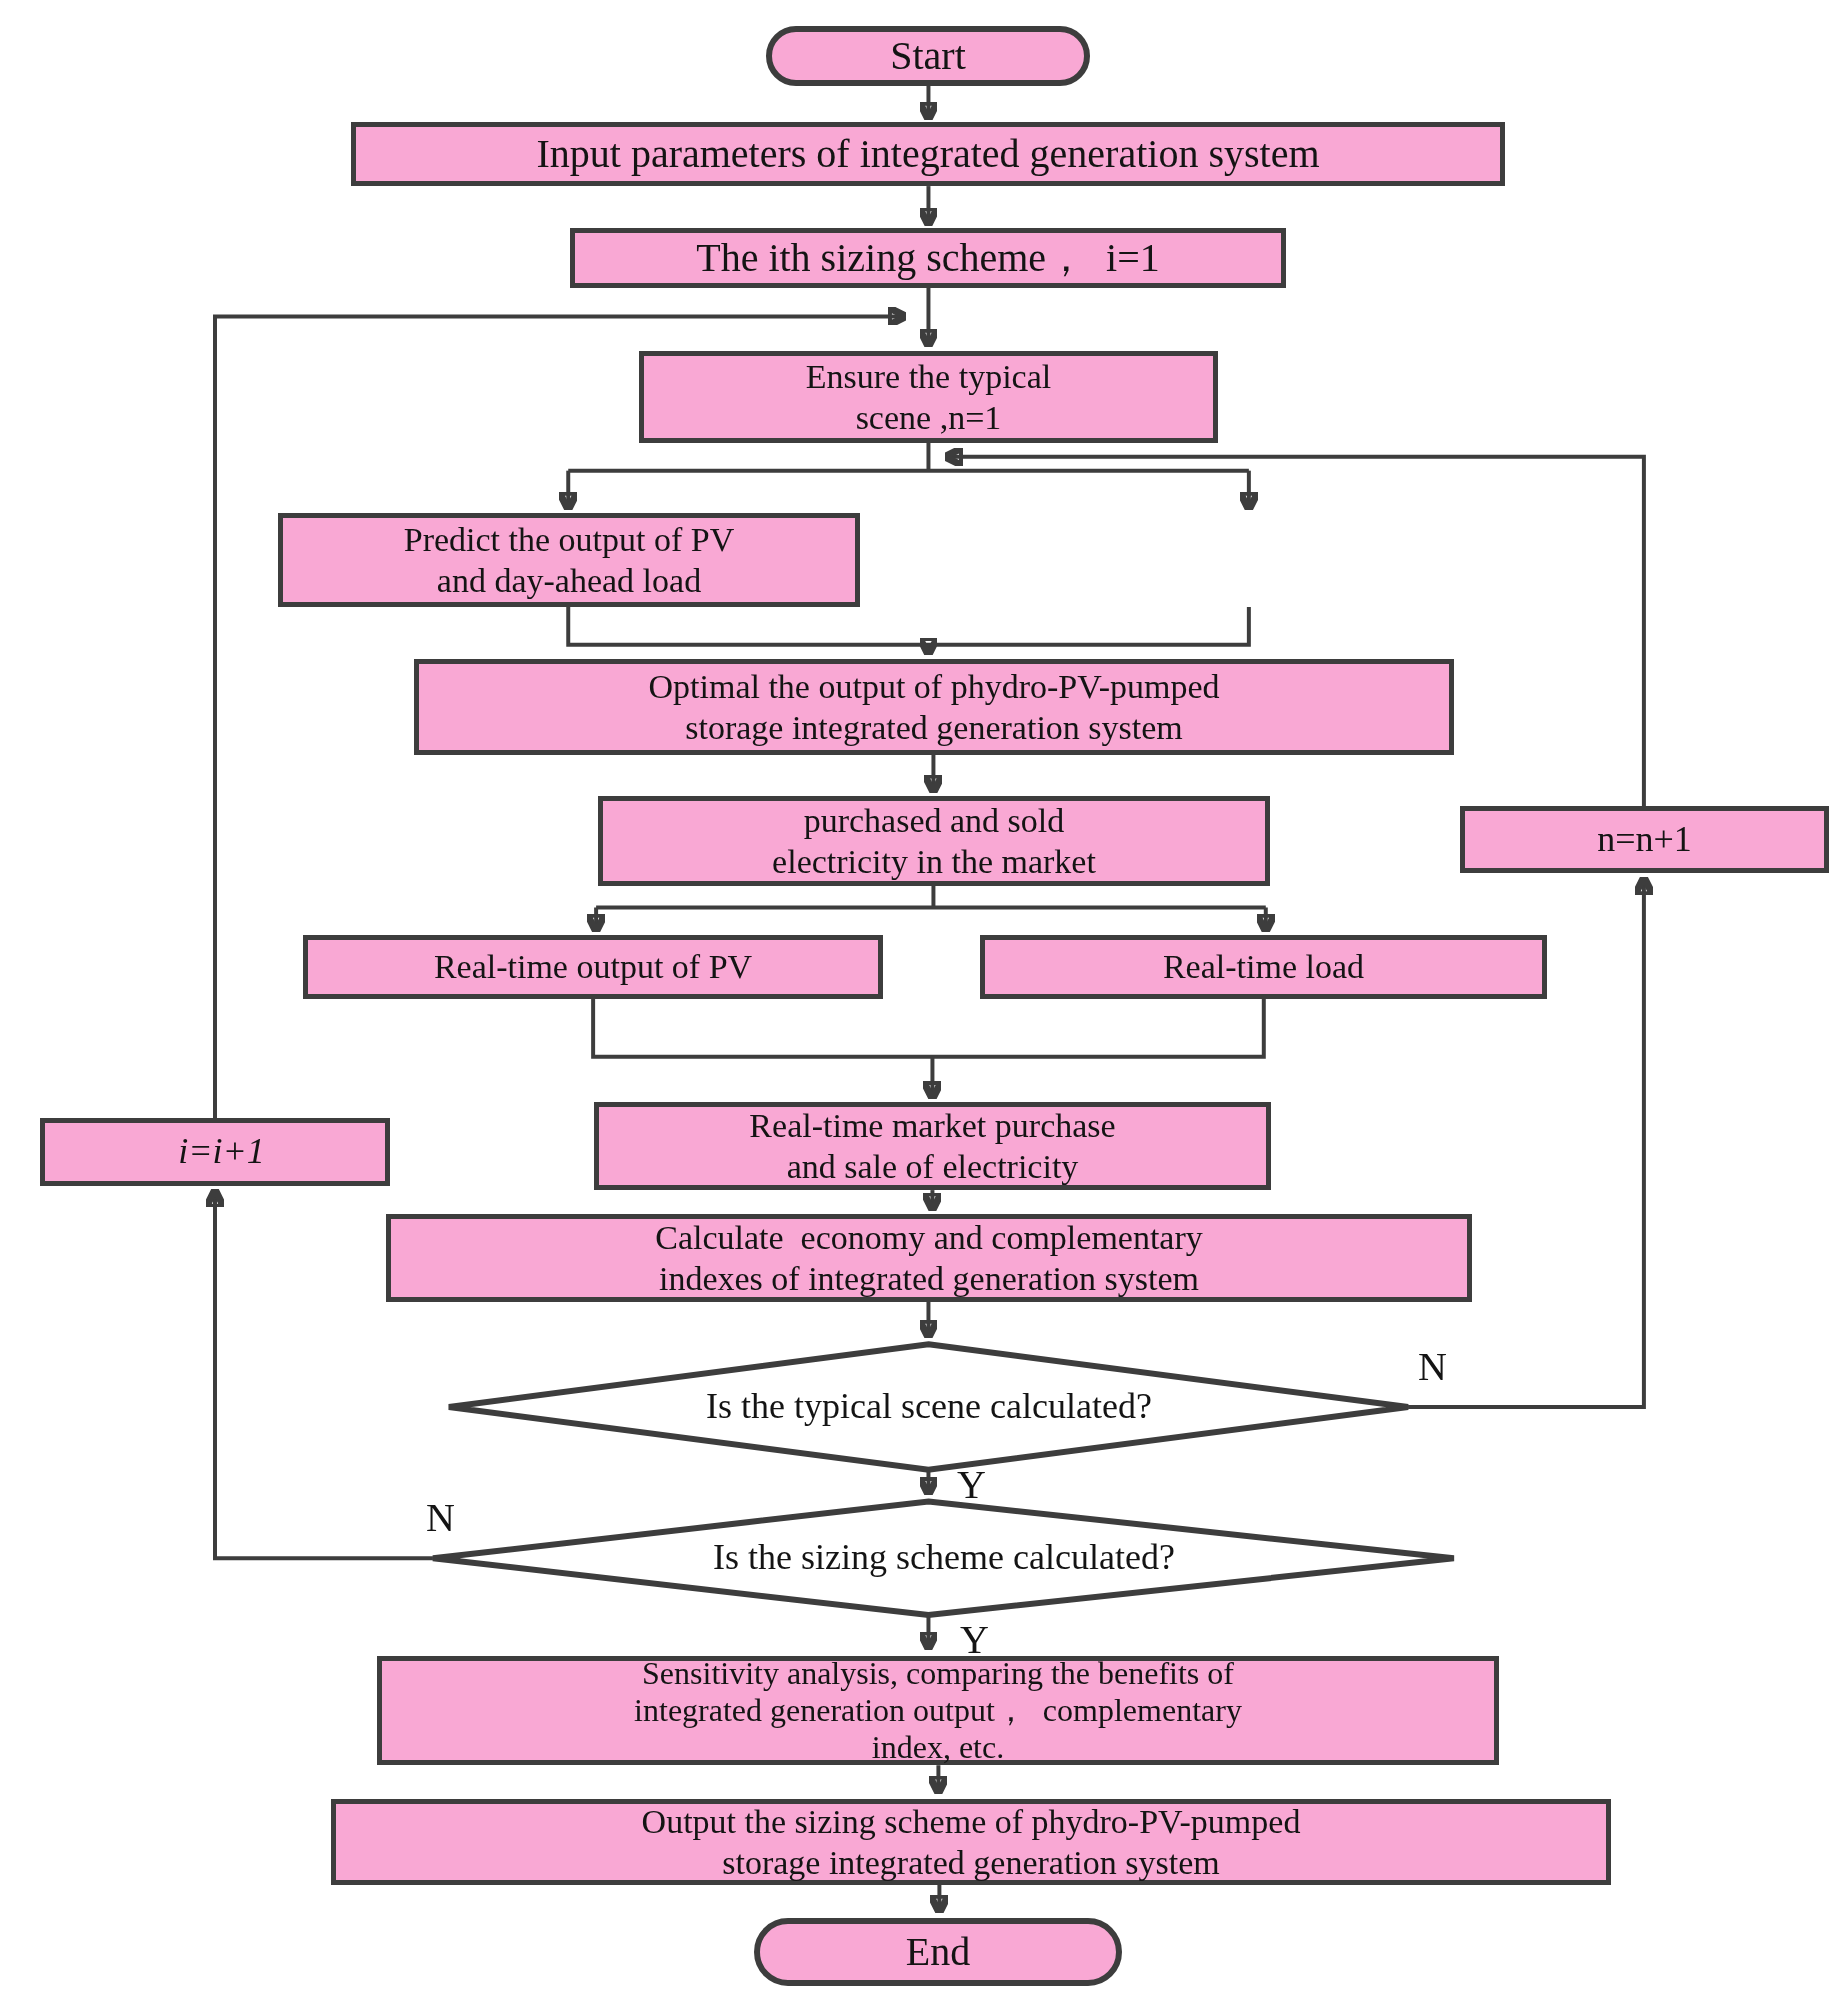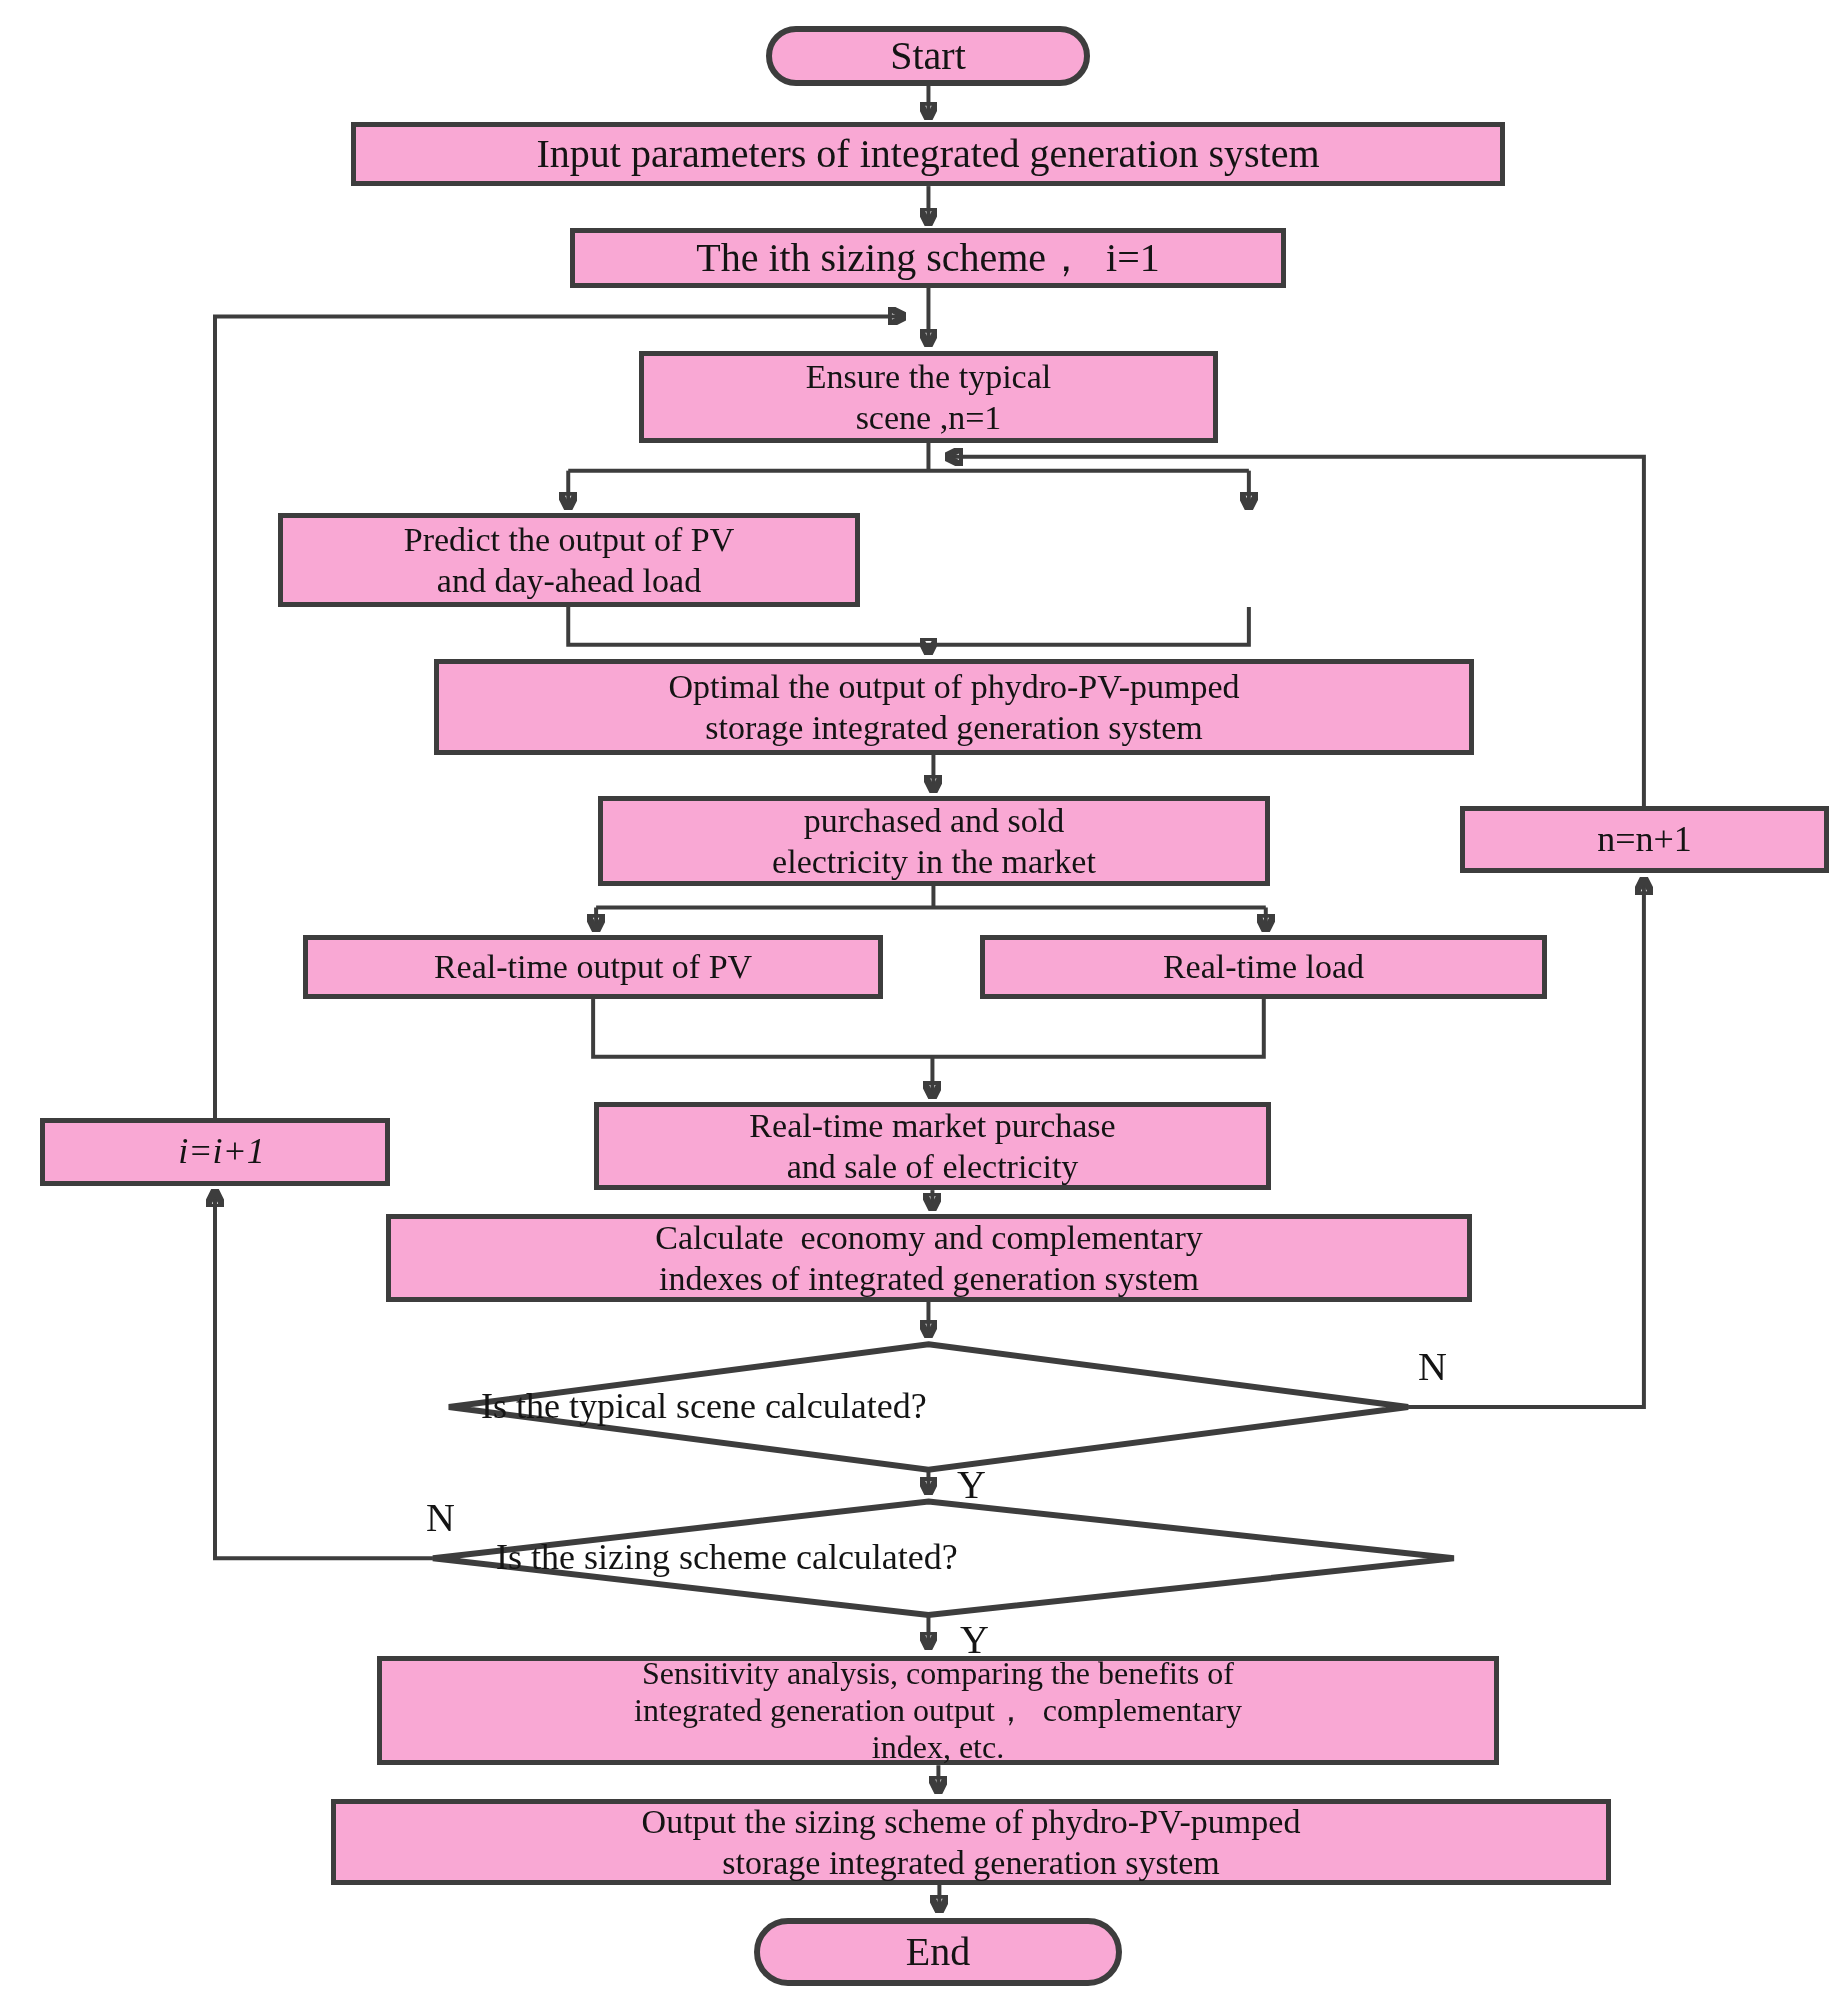--- a/index.html
+++ b/index.html
@@ -43,21 +43,21 @@
   .oval{
     border-radius:994px;
     border-width:6px;
     font-size:40px;
   }
   .big{font-size:40px;}
   .small3{font-size:32px;line-height:1.15;}
   .dlabel{
     position:absolute;
     z-index:3;
-    text-align:left;
+    text-align:center;
     font-size:36px;
     white-space:nowrap;
   }
   .yn{
     position:absolute;
     z-index:3;
     font-size:40px;
   }
   .italic{font-style:italic;}
 </style>
@@ -127,21 +127,21 @@
 
   <div class="node big" style="left:570px;top:228px;width:716px;height:60px;text-align:right;">The ith sizing scheme， i=1</div>
 
   <div class="node" style="left:639px;top:351px;width:579px;height:92px;">Ensure the typical
 scene ,n=1</div>
 
   <div class="node" style="left:278px;top:513px;width:582px;height:94px;">Predict the output of PV
 and day-ahead load</div>
 
 
-  <div class="node" style="left:414px;top:659px;width:1040px;height:96px;margin-left:20px;">Optimal the output of phydro-PV-pumped
+  <div class="node" style="left:414px;top:659px;width:1040px;height:96px;">Optimal the output of phydro-PV-pumped
 storage integrated generation system</div>
 
   <div class="node" style="left:598px;top:796px;width:672px;height:90px;">purchased and sold
 electricity in the market</div>
 
   <div class="node" style="left:303px;top:935px;width:580px;height:64px;text-align:center;">Real-time output of PV</div>
 
   <div class="node" style="left:980px;top:935px;width:567px;height:64px;">Real-time load</div>
 
   <div class="node" style="left:594px;top:1102px;width:677px;height:88px;">Real-time market purchase

